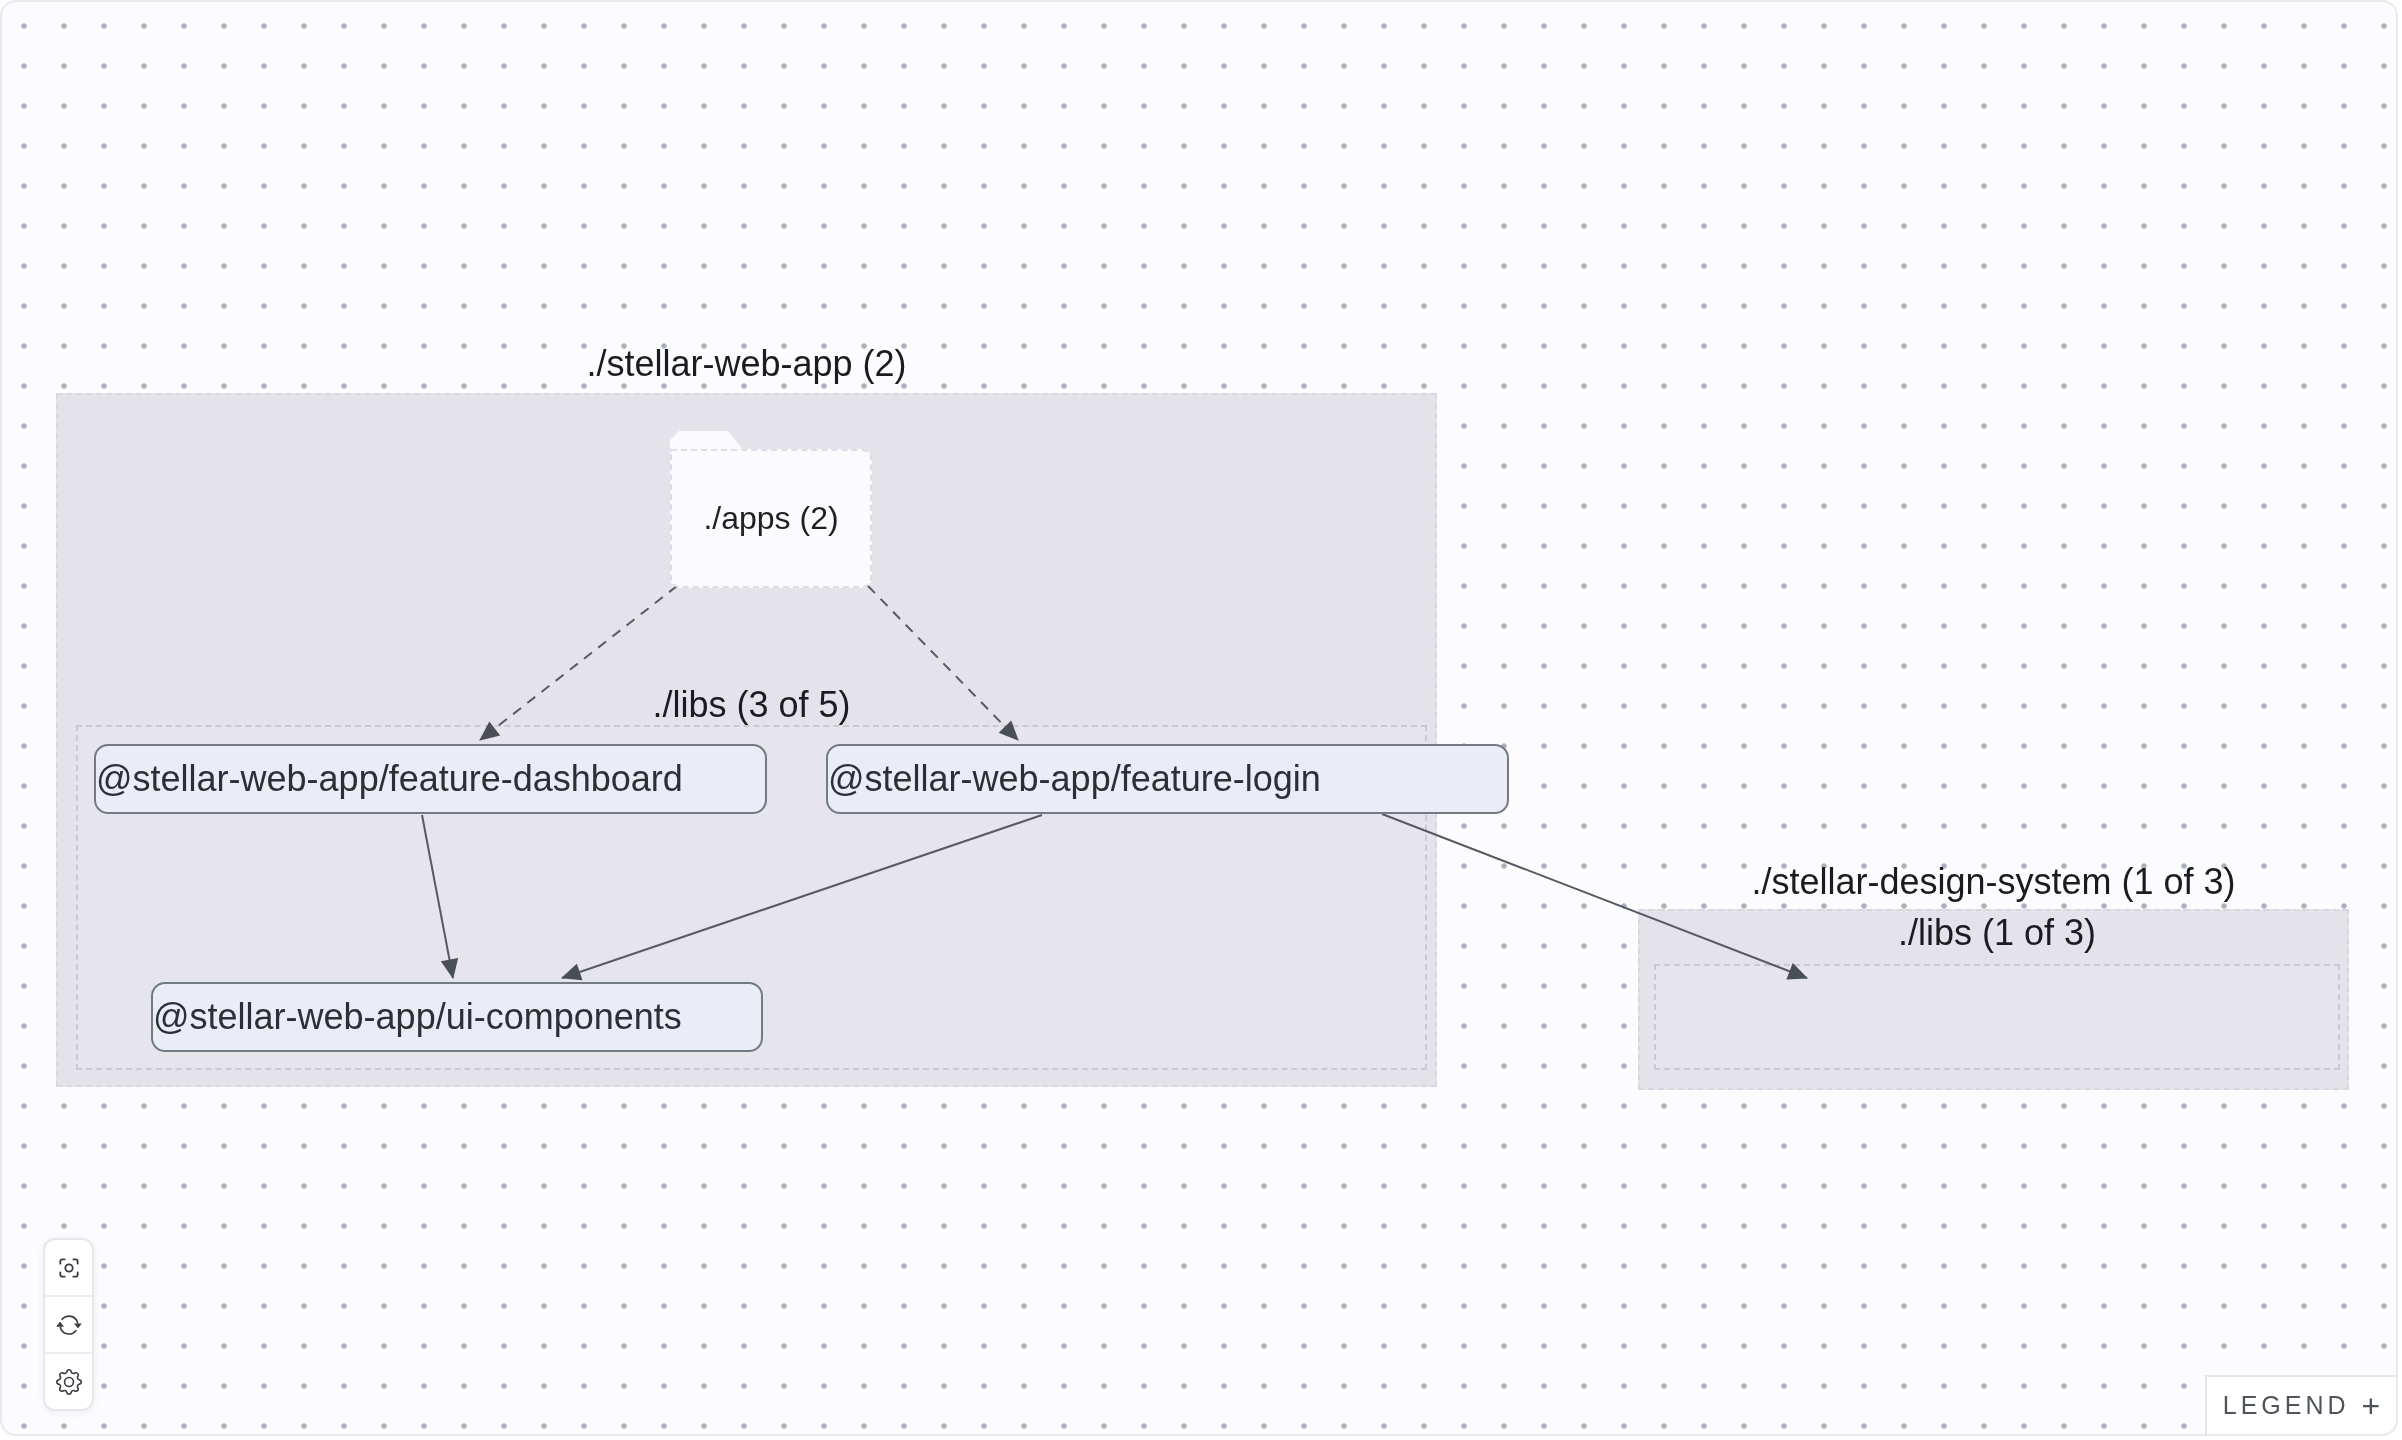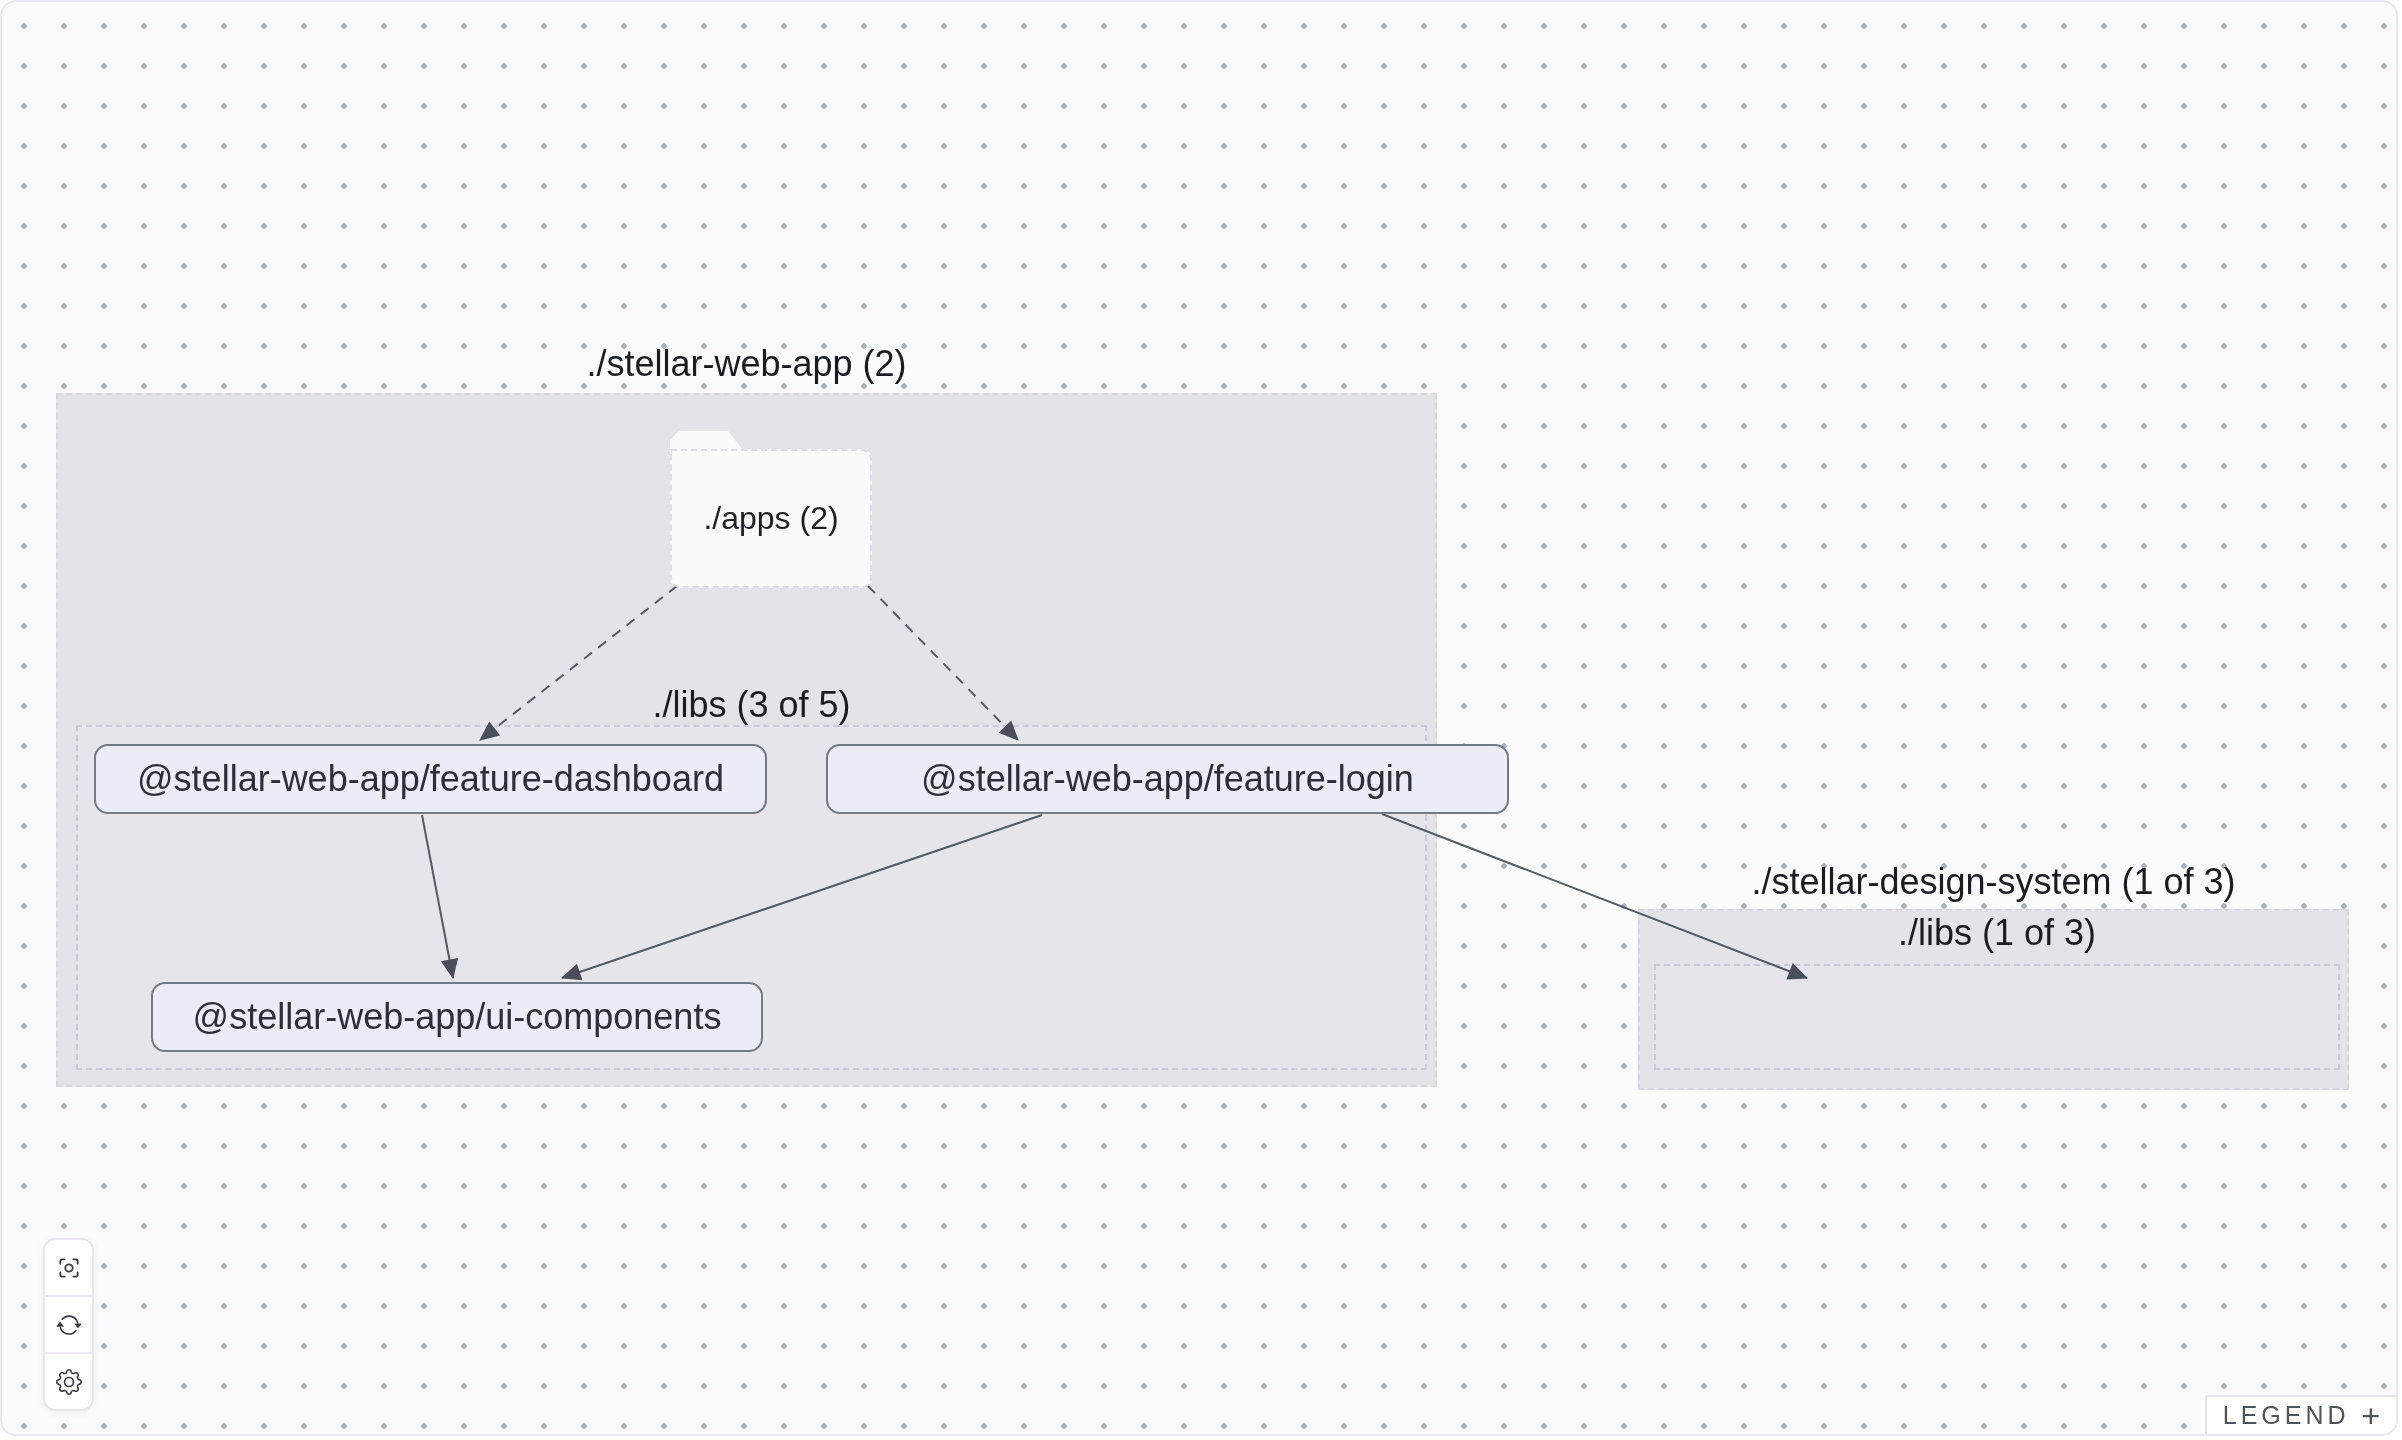--- a/index.html
+++ b/index.html
@@ -28,35 +28,35 @@
     clip-path:polygon(0 100%,0 9px,9px 0,58px 0,74px 100%);}
   .folder-body{position:absolute;left:668px;top:447px;width:202px;height:139px;background:#fbfafd;
     border:2px dashed #dedce6;border-radius:0 10px 10px 10px;box-sizing:border-box;z-index:5;
     display:flex;align-items:center;justify-content:center;font-size:32px;color:#1d2025;}
 
   .edges{position:absolute;left:0;top:0;z-index:4;}
   .edge{stroke:#565a63;stroke-width:2px;}
   .edge.dashed{stroke-dasharray:10 8;}
 
   .node{position:absolute;z-index:6;background:#eaedf6;border:2px solid #747a84;border-radius:14px;
-    box-sizing:border-box;display:flex;align-items:center;justify-content:center;
+    box-sizing:border-box;display:flex;align-items:center;justify-content:flex-start;
     font-size:36px;color:#2b2f36;white-space:nowrap;cursor:pointer;}
   #node-feature-dashboard{left:92px;top:742px;width:673px;height:70px;}
   #node-feature-login{left:824px;top:742px;width:683px;height:70px;}
   #node-ui-components{left:149px;top:980px;width:612px;height:70px;}
   #node-ui-buttons{left:1676px;top:980px;width:634px;height:70px;}
 
   .toolbar{position:absolute;left:41px;top:1236px;width:51px;z-index:10;background:#ffffff;
     border:2px solid #e8e6ec;border-radius:12px;box-shadow:0 2px 8px rgba(40,40,60,.06);
     display:flex;flex-direction:column;box-sizing:border-box;}
   .toolbar button{all:unset;height:55px;display:flex;align-items:center;justify-content:center;cursor:pointer;}
   .toolbar button + button{border-top:2px solid #edebf1;}
   .toolbar svg{display:block;}
 
-  .legend{position:absolute;right:0;bottom:0;width:191px;height:39px;z-index:10;background:#ffffff;
+  .legend{position:absolute;right:0;bottom:0;width:191px;height:59px;z-index:10;background:#ffffff;
     border-top:2px solid #e4e4e9;border-left:2px solid #e4e4e9;border-bottom-right-radius:14px;
     display:flex;align-items:center;justify-content:center;gap:12px;cursor:pointer;box-sizing:border-box;text-align:right;}
   .legend .legend-label{font-size:25px;letter-spacing:4px;color:#4f545c;}
   .legend .legend-plus{font-size:32px;font-weight:300;color:#4f545c;line-height:1;}
 </style>
 </head>
 <body>
 
 <div class="canvas">
 

